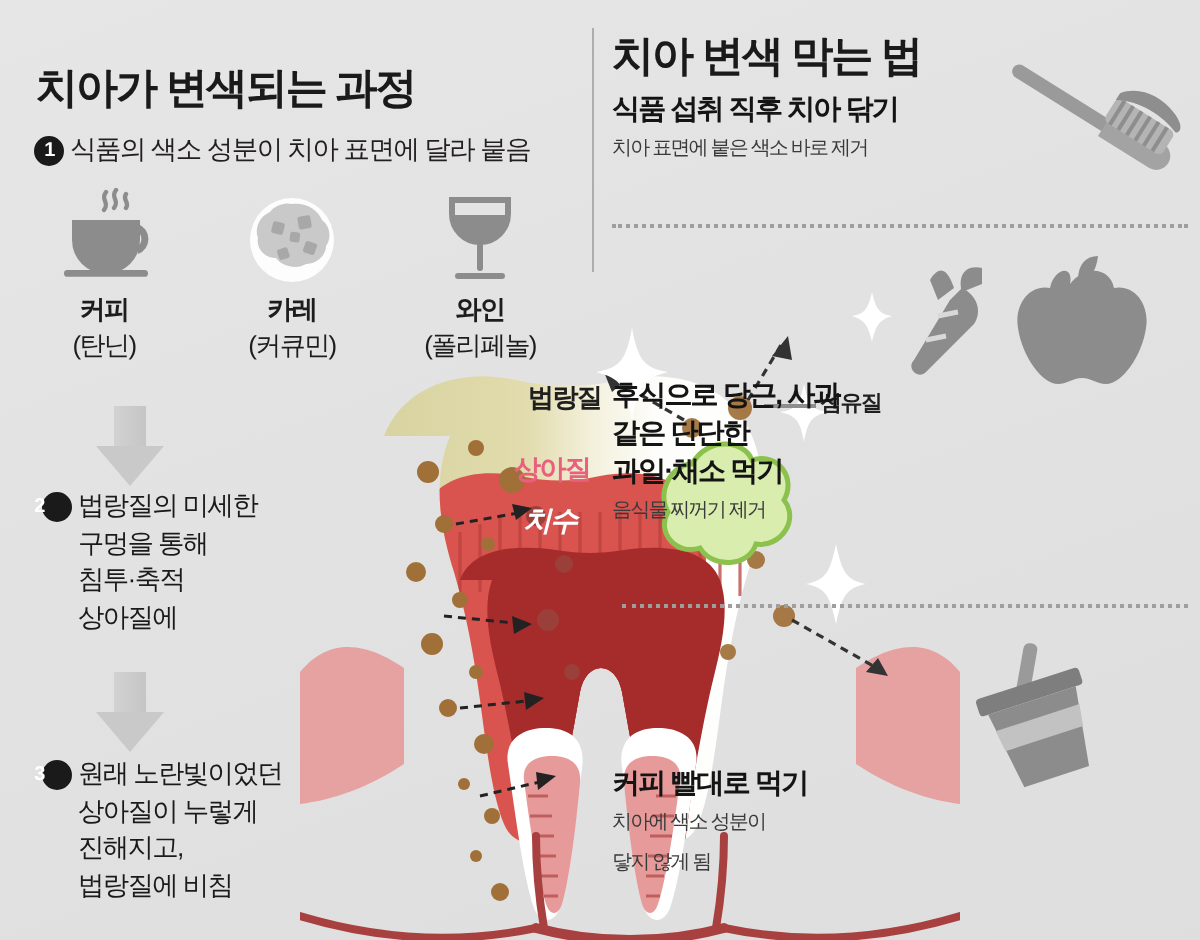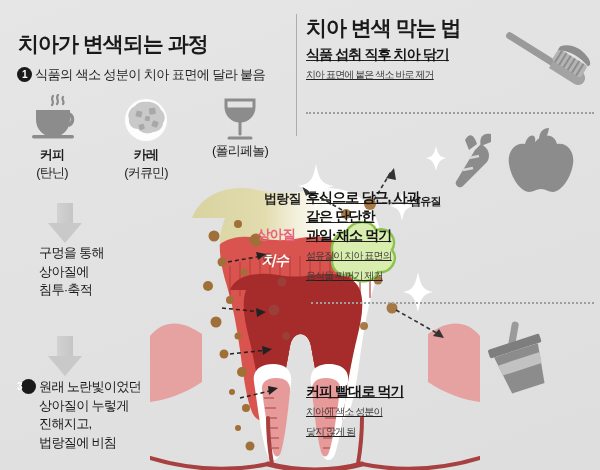--- a/index.html
+++ b/index.html
@@ -42,21 +42,21 @@
   .step-body{margin-left:18px;}
   .step-first{text-indent:-18px;padding-left:18px;}
 
   
   #col-divider{position:absolute;left:296px;top:14px;width:1px;height:122px;background:#adadad;}
 
   
   #right-col{left:306px;top:0;width:294px;height:340px;}
   #right-title{position:absolute;left:0px;top:14px;font-size:21px;}
 
-  .tip{position:absolute;text-decoration:underline;}
+  .tip{position:absolute;}
   .tip .t-h{font-size:14px;font-weight:bold;letter-spacing:-0.9px;line-height:19px;color:#141414;}
   .tip .t-d{font-size:10px;letter-spacing:-0.9px;line-height:17.5px;color:#3a3a3a;margin-top:2px;}
   .dotted{position:absolute;height:0;border-top:2px dotted #9e9e9e;}
 
   
   #tooth-figure{position:absolute;left:150px;top:140px;width:330px;height:330px;}
   .lbl{position:absolute;font-weight:bold;letter-spacing:-0.8px;}
   #lbl-enamel{font-size:13px;color:#1f1f1f;}
   #lbl-dentin{font-size:13.5px;color:#e8607c;}
   #lbl-pulp{font-size:14px;color:#ffffff;text-align:center;}
@@ -117,33 +117,35 @@
         <div class="ic">
           <svg width="52" height="48" viewBox="0 0 52 48">
             <g fill="none" stroke="#8c8c8c" stroke-width="3">
               <path d="M12 6 h28 v7 a14 14 0 0 1 -28 0 z"></path>
               <path d="M26 27 v13" stroke-linecap="round"></path>
               <path d="M15 44 h22" stroke-linecap="round"></path>
             </g>
             <path d="M12.6 13.5 h26.8 a13.4 13.4 0 0 1 -26.8 0 z" fill="#8c8c8c"></path>
           </svg>
         </div>
+        <div class="nm">와인</div>
         <div class="sub">(폴리페놀)</div>
       </div>
     </div>
 
     <div class="arrow-d" style="left:48px;top:187px;">
       <div class="shaft"></div>
         <div class="head"></div>
     </div>
 
     <div class="step" style="left:21px;top:228px;width:180px;">
+      <div class="step-first"><span class="numbadge">2</span><span>법랑질의 미세한</span></div>
       <div class="step-body">구멍을 통해</div>
+      <div class="step-body">침투·축적</div>
       <div class="step-body">상아질에</div>
-      <div class="step-body">침투·축적</div>
     </div>
 
     <div class="arrow-d" style="left:48px;top:320px;">
       <div class="shaft"></div>
         <div class="head"></div>
     </div>
 
     <div class="step" style="left:21px;top:362px;width:190px;">
       <div class="step-first"><span class="numbadge">3</span><span>원래 노란빛이었던</span></div>
       <div class="step-body">상아질이 누렇게</div>
@@ -346,21 +348,20 @@
                    c-5 0 -7 -3 -12 -3 c-5 0 -7 3 -12 3 c-8 0 -18 -14 -20 -28 c-2 -12 6 -22 16 -20
                    c2 -10 12 -12 10 -2 z"></path>
           <path d="M88 12 c0 -8 4 -12 10 -12 c-1 8 -4 12 -10 12 z" fill="#8c8c8c"></path>
         </g>
       </svg>
     </div>
     <div class="tip" style="left:0px;top:188px;width:250px;">
       <div class="t-h">후식으로 당근, 사과</div>
       <div class="t-h">같은 단단한</div>
       <div class="t-h">과일·채소 먹기</div>
-      <div class="t-d">섬유질이 치아 표면의</div>
       <div class="t-d">음식물 찌꺼기 제거</div>
     </div>
 
     <div class="dotted" style="left:5px;top:302px;width:283px;"></div>
 
     <div style="position:absolute;left:155px;top:318px;">
       <svg width="120" height="76" viewBox="0 0 120 76">
         <g transform="rotate(-18 60 38)">
           <rect x="56" y="2" width="7" height="26" rx="3" fill="#9a9a9a" transform="rotate(28 59 15)"></rect>
           <rect x="30" y="22" width="54" height="9" rx="2" fill="#7e7e7e"></rect>

